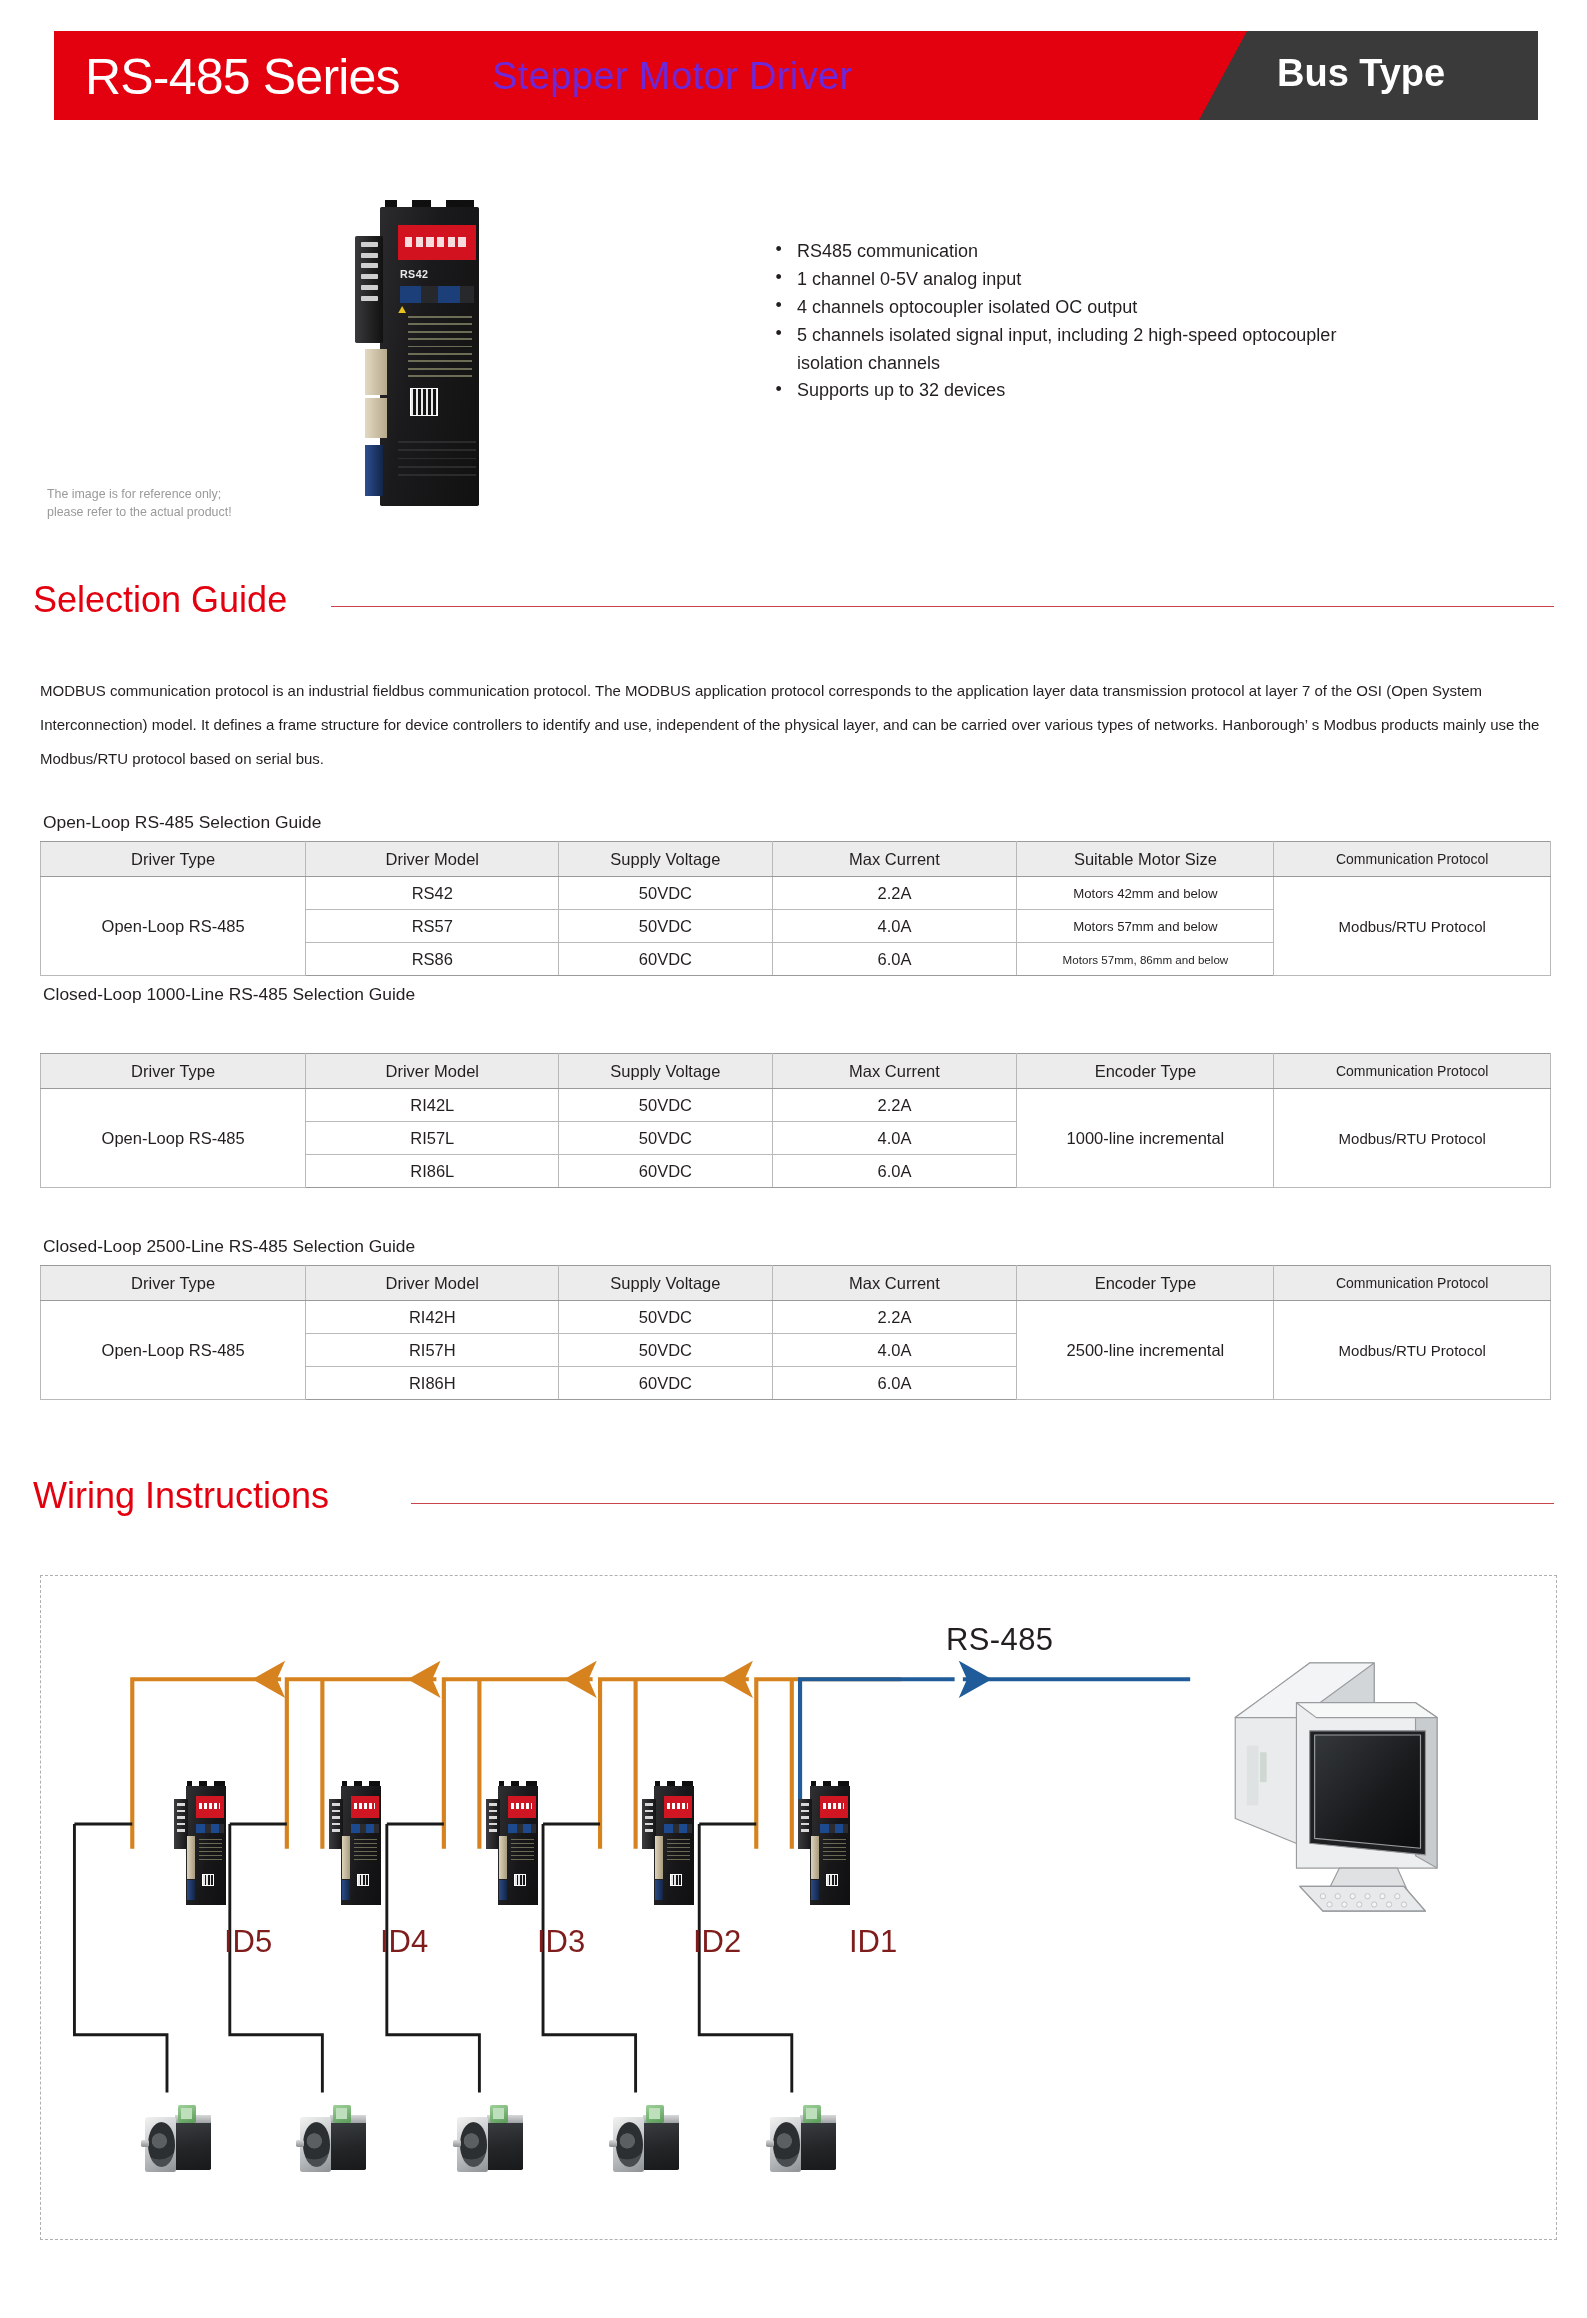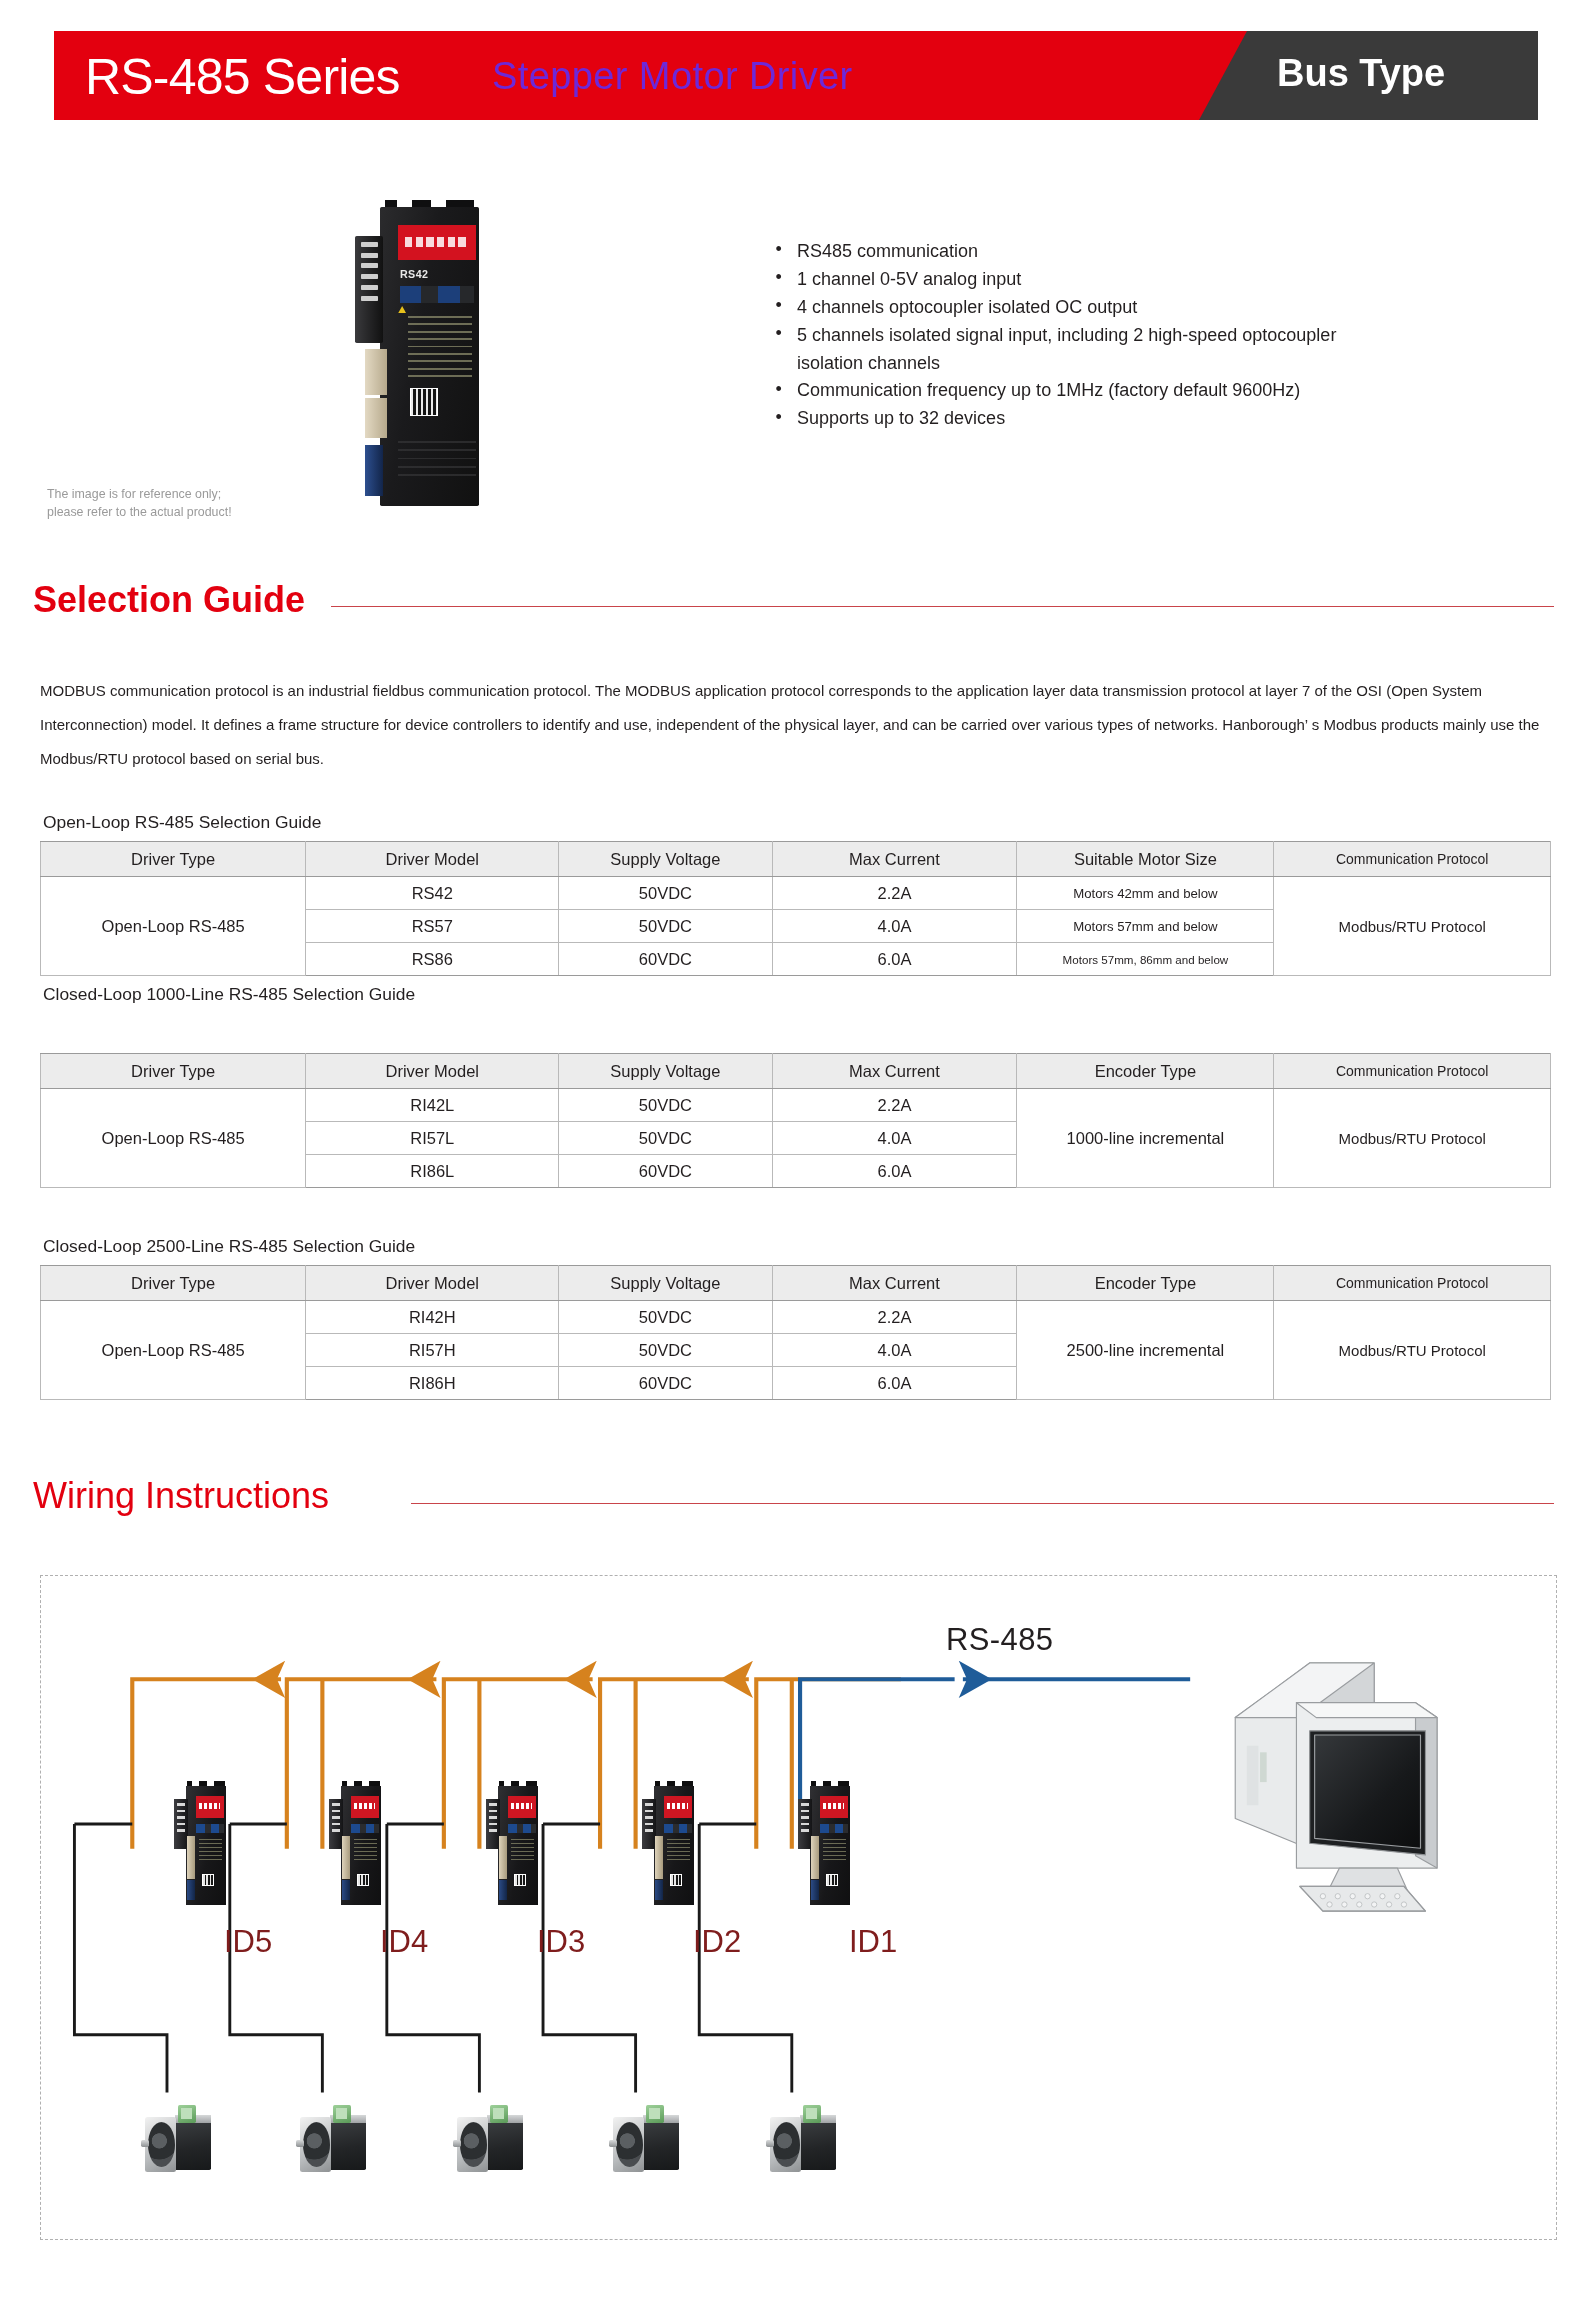--- a/index.html
+++ b/index.html
@@ -312,25 +312,24 @@
 <div class="disclaimer">
   <div>The image is for reference only;</div>
   <div>please refer to the actual product!</div>
 </div>
 
 <ul class="bullets">
   <li>RS485 communication</li>
   <li>1 channel 0-5V analog input</li>
   <li>4 channels optocoupler isolated OC output</li>
   <li>5 channels isolated signal input, including 2 high-speed optocoupler isolation channels</li>
-  <li>Communication frequency up to 1MHz (factory default 9600Hz)</li>
   <li>Supports up to 32 devices</li>
 </ul>
 
-<div class="sec-head" style="left:33px; top:579px;font-weight:bold;">Selection Guide</div>
+<div class="sec-head" style="left:33px; top:579px;">Selection Guide</div>
 <div class="sec-rule" style="left:331px; top:606px; width:1223px;"></div>
 
 <div class="intro">MODBUS communication protocol is an industrial fieldbus communication protocol. The MODBUS application protocol corresponds to the application layer data transmission protocol at layer 7 of the OSI (Open System Interconnection) model. It defines a frame structure for device controllers to identify and use, independent of the physical layer, and can be carried over various types of networks. Hanborough’ s Modbus products mainly use the Modbus/RTU protocol based on serial bus.</div>
 
 <div class="tbl-cap" style="left:43px; top:812px;">Open-Loop RS-485 Selection Guide</div>
 <table class="guide" style="left:40px; top:841px;">
   <thead>
     <tr>
       <th class="c-type">Driver Type</th>
       <th class="c-model">Driver Model</th>

